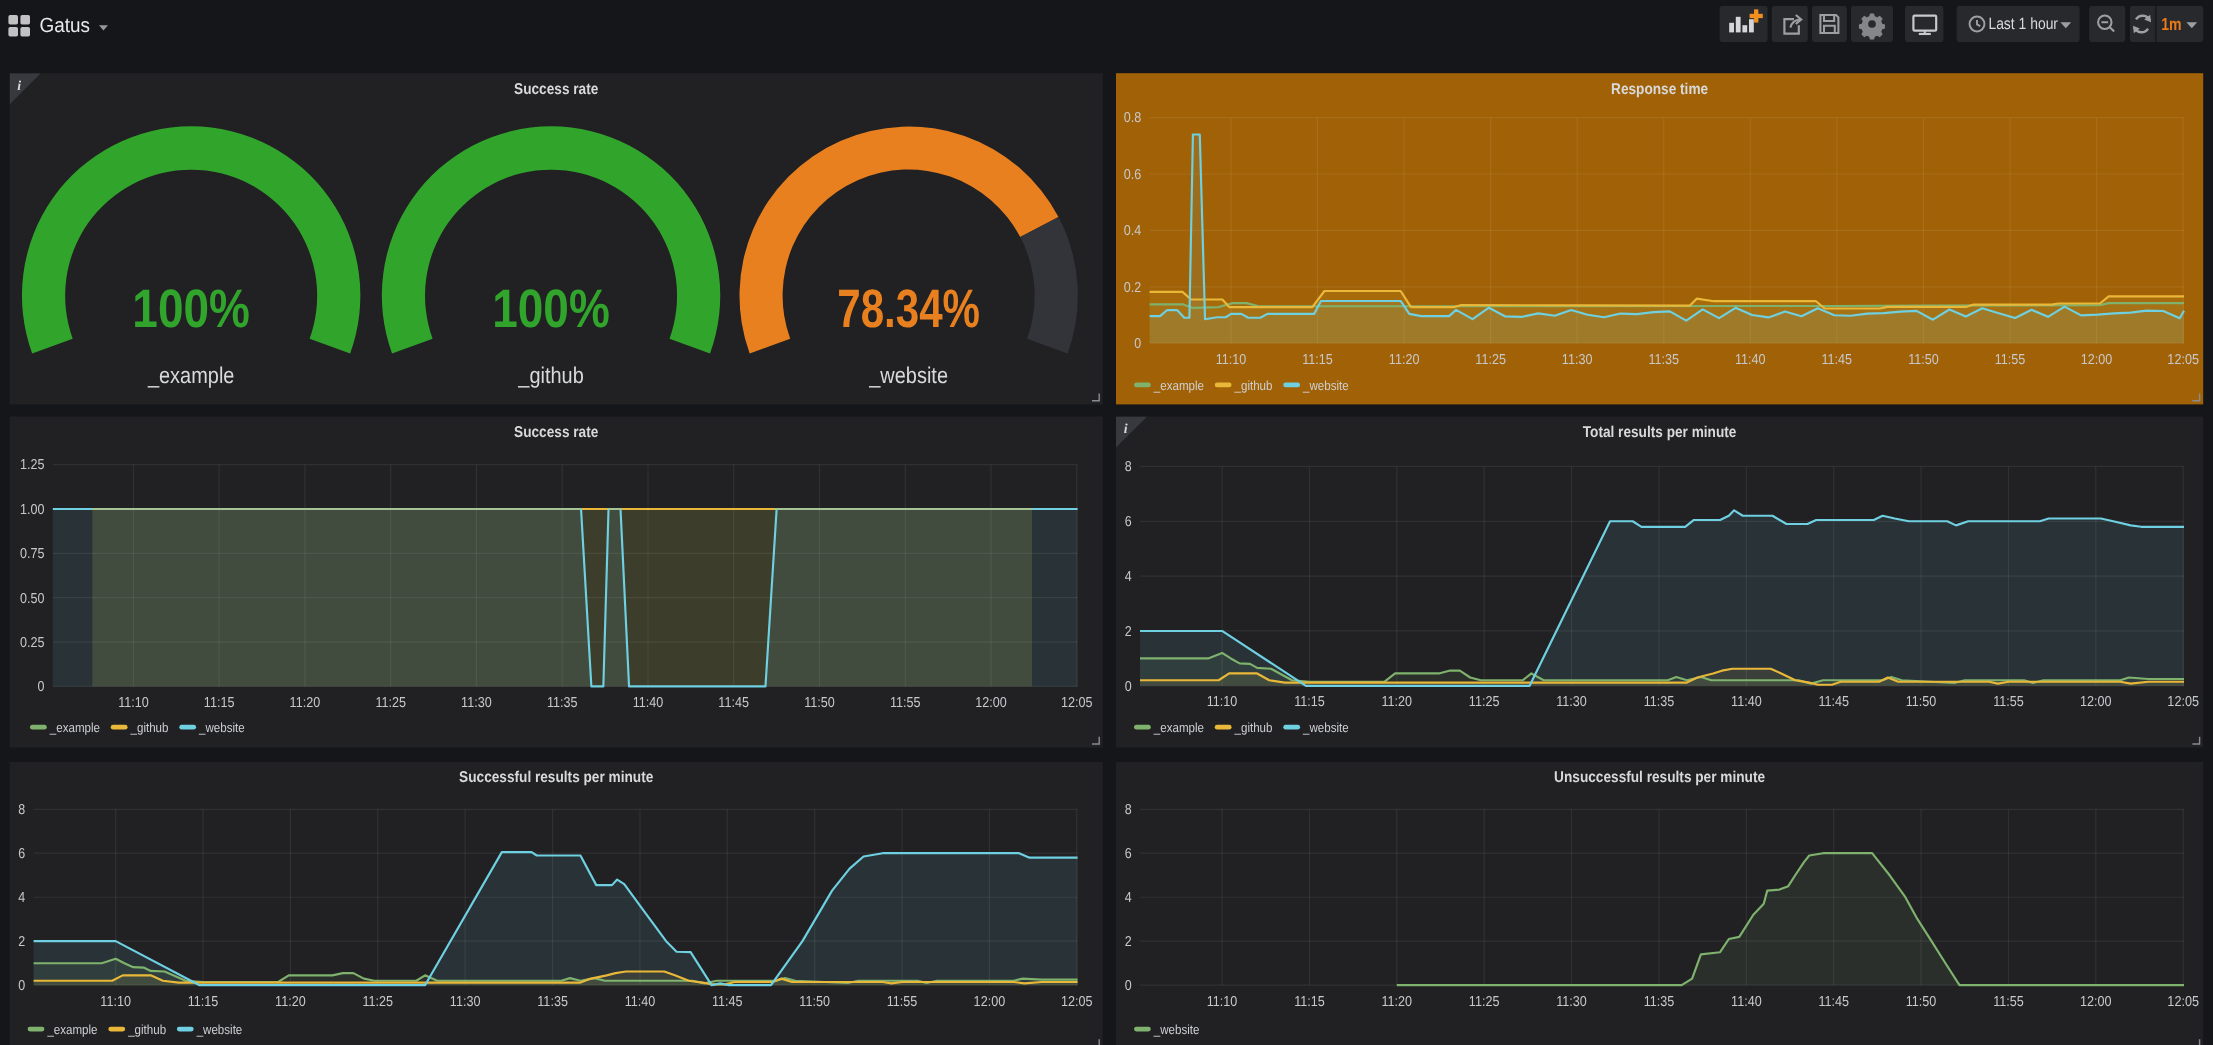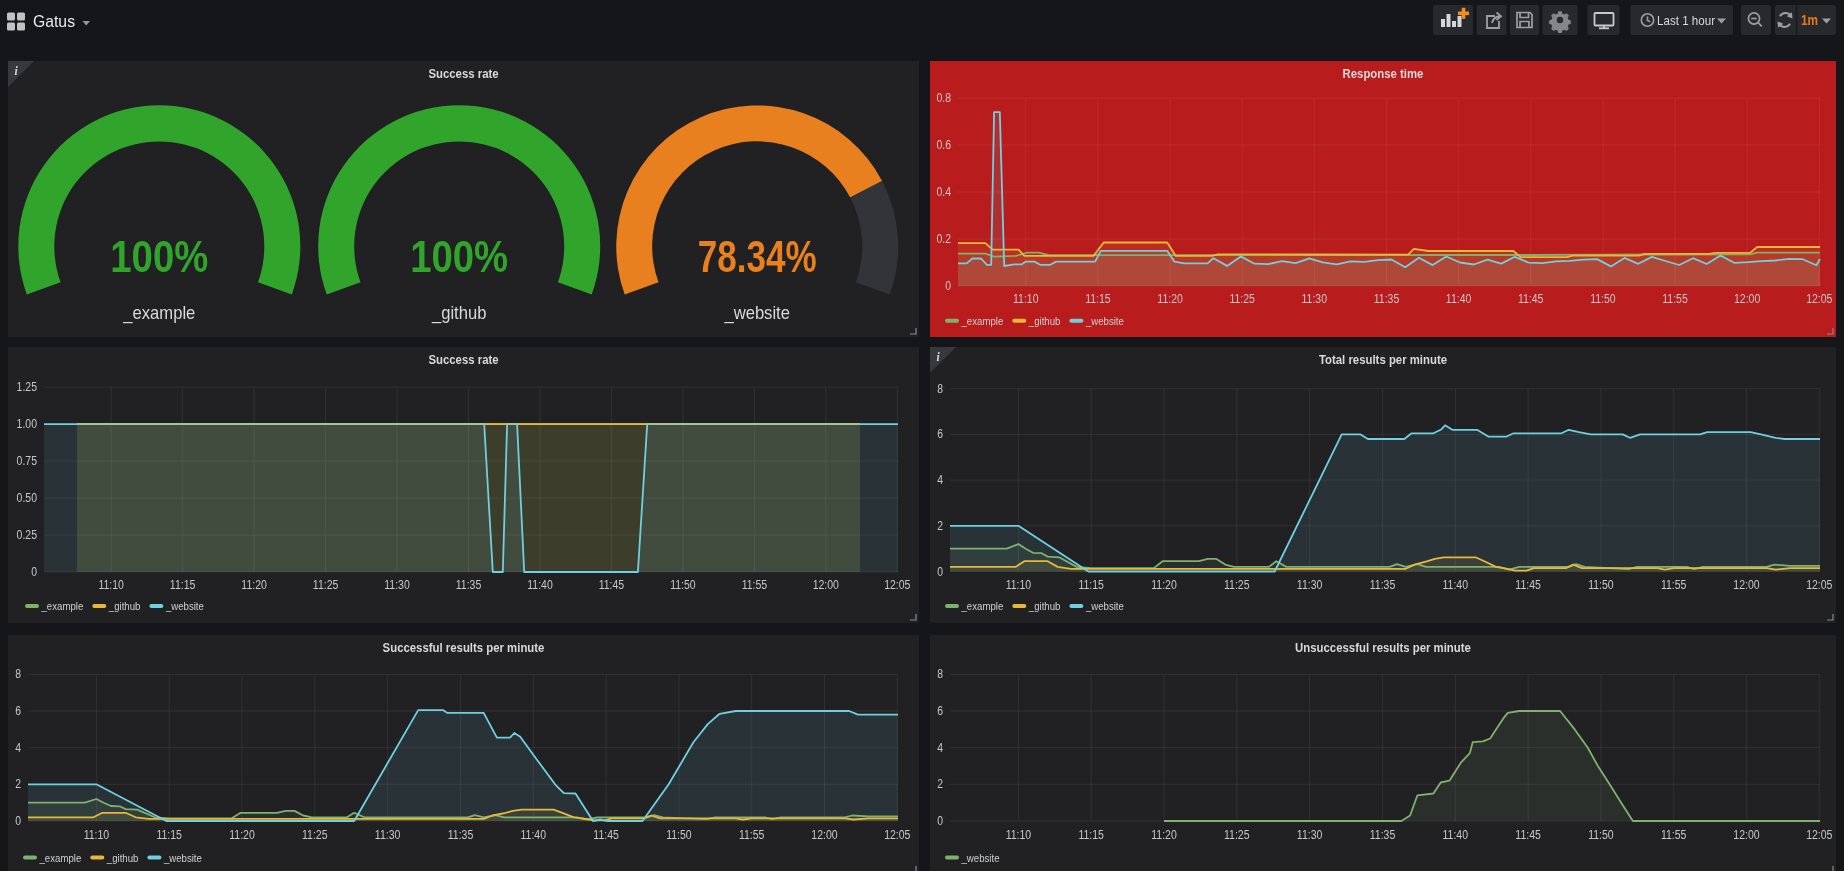--- a/index.html
+++ b/index.html
@@ -96,21 +96,21 @@
 <path d="M 318.7 233.5 A 141 141 0 1 1 583.7 233.5 L 549.9 221.2 A 105 105 0 1 0 352.5 221.2 Z" fill="#31a42c"></path>
 <text x="451.2" y="211.3" font-family="Liberation Sans, sans-serif" font-size="45" font-weight="bold" fill="#31a42c" text-anchor="middle" textLength="98" lengthAdjust="spacingAndGlyphs">100%</text>
 <text x="451.2" y="258.3" font-family="Liberation Sans, sans-serif" font-size="19" fill="#d8d9da" text-anchor="middle" textLength="54.5" lengthAdjust="spacingAndGlyphs">_github</text>
 <path d="M 616.7 233.5 A 141 141 0 0 1 874.1 119.9 L 842.2 136.6 A 105 105 0 0 0 650.5 221.2 Z" fill="#e8801f"></path>
 <path d="M 874.1 119.9 A 141 141 0 0 1 881.7 233.5 L 847.9 221.2 A 105 105 0 0 0 842.2 136.6 Z" fill="#32343a"></path>
 <text x="749.2" y="211.3" font-family="Liberation Sans, sans-serif" font-size="45" font-weight="bold" fill="#e8801f" text-anchor="middle" textLength="119" lengthAdjust="spacingAndGlyphs">78.34%</text>
 <text x="749.2" y="258.3" font-family="Liberation Sans, sans-serif" font-size="19" fill="#d8d9da" text-anchor="middle" textLength="65.6" lengthAdjust="spacingAndGlyphs">_website</text>
 <polyline points="908,267 908,273 902,273" fill="none" stroke="#8a8b8f" stroke-width="1.2"></polyline>
 </svg>
   </div>
-<div style="position:absolute;left:930px;top:61px;width:906px;height:276px;background:#b91c1c;">
+<div style="position:absolute;left:930px;top:61px;width:906px;height:276px;background:#a16207;">
 <svg width="906" height="276" style="position:absolute;left:0;top:0;">
 <text x="453.0" y="17.0" font-family="Liberation Sans, sans-serif" font-size="13" font-weight="bold" fill="#d8d9da" text-anchor="middle" textLength="80.9" lengthAdjust="spacingAndGlyphs">Response time</text>
 <polygon points="28.0,225.0 28.0,192.6 55.4,192.6 64.1,195.6 85.7,194.9 97.2,191.6 108.8,191.6 118.9,194.2 240.1,194.2 384.3,194.2 528.6,194.0 600.7,194.0 672.9,193.7 745.0,193.5 820.0,193.3 827.2,191.6 890.0,191.6 890.0,225.0" fill="#7EB26D" fill-opacity="0.1"></polygon>
 <polygon points="28.0,225.0 28.0,182.2 55.4,182.2 62.6,188.6 88.6,188.6 94.4,194.9 163.6,194.9 173.7,181.5 237.2,181.5 245.8,194.9 281.9,194.9 287.7,193.3 384.3,193.5 478.1,193.7 483.9,187.9 498.3,190.0 583.4,190.0 590.6,196.1 636.8,196.1 642.6,194.7 708.9,194.7 714.7,192.8 779.6,192.8 785.4,191.9 820.0,191.9 827.2,186.0 890.0,186.0 890.0,225.0" fill="#EAB839" fill-opacity="0.1"></polygon>
 <polygon points="28.0,225.0 28.0,202.4 36.7,202.4 42.4,197.5 51.1,197.5 56.9,203.8 61.2,203.8 64.1,51.1 69.8,51.1 74.2,205.0 84.3,203.4 91.5,203.4 95.8,200.6 104.5,200.6 110.2,203.8 120.3,203.8 126.1,200.6 165.1,200.6 170.8,189.8 237.2,189.8 244.4,200.6 254.5,202.4 277.6,202.4 283.4,197.2 297.1,204.9 310.8,195.4 324.5,202.7 338.2,203.1 351.9,200.1 365.6,202.1 379.3,197.3 393.0,201.3 406.7,203.4 420.4,200.3 434.1,200.8 447.8,199.1 461.5,198.5 475.2,206.2 488.9,196.8 502.6,204.1 516.3,195.5 530.1,201.5 543.8,203.5 557.5,198.6 571.2,202.6 584.9,195.8 598.6,201.7 612.3,202.1 626.0,200.4 639.7,199.9 653.4,198.7 667.1,198.1 680.8,205.4 694.5,196.9 708.2,202.8 721.9,195.9 735.6,200.0 749.3,204.0 763.0,197.2 776.7,203.0 790.5,194.5 804.2,201.8 817.9,201.2 831.6,200.1 845.3,199.5 859.0,197.9 872.7,198.2 886.4,204.2 890.0,198.0 890.0,225.0" fill="#6ED0E0" fill-opacity="0.1"></polygon>
 <line x1="28" y1="225.0" x2="890" y2="225.0" stroke="#ffffff" stroke-opacity="0.07" stroke-width="1"></line>
 <line x1="28" y1="178.0" x2="890" y2="178.0" stroke="#ffffff" stroke-opacity="0.07" stroke-width="1"></line>
 <line x1="28" y1="131.0" x2="890" y2="131.0" stroke="#ffffff" stroke-opacity="0.07" stroke-width="1"></line>
 <line x1="28" y1="84.0" x2="890" y2="84.0" stroke="#ffffff" stroke-opacity="0.07" stroke-width="1"></line>
 <line x1="28" y1="37.0" x2="890" y2="37.0" stroke="#ffffff" stroke-opacity="0.07" stroke-width="1"></line>

